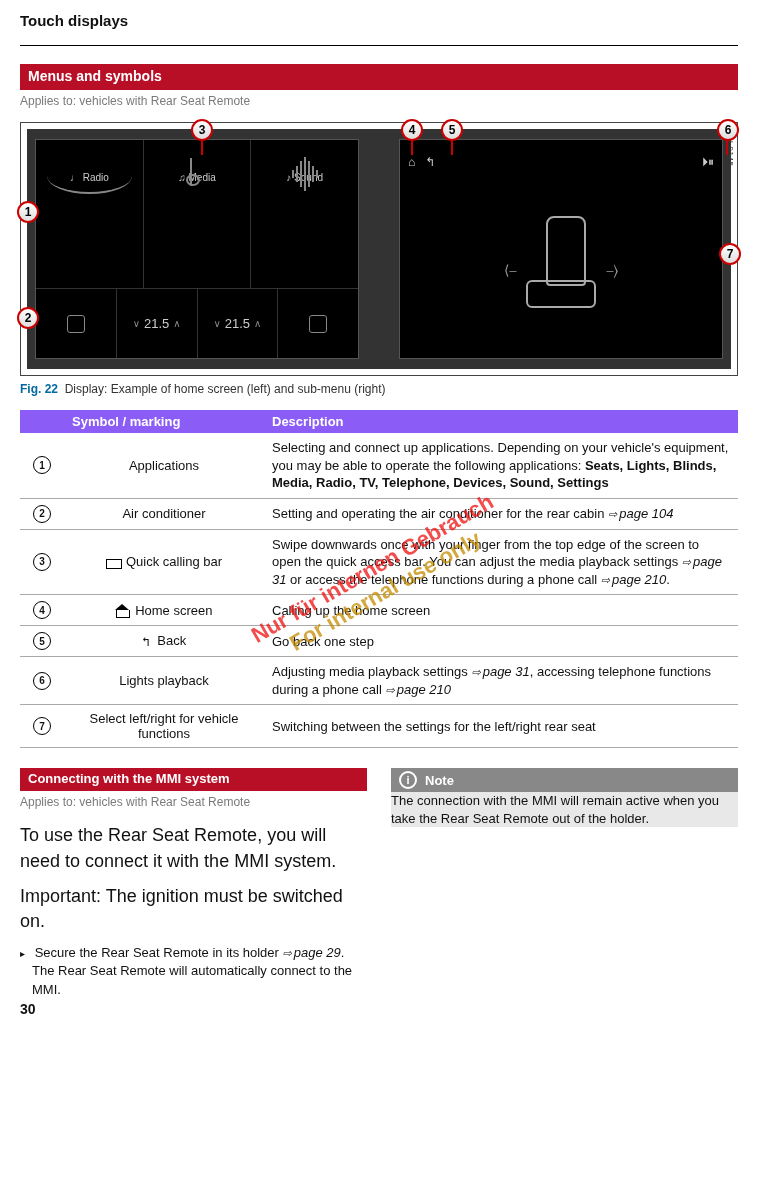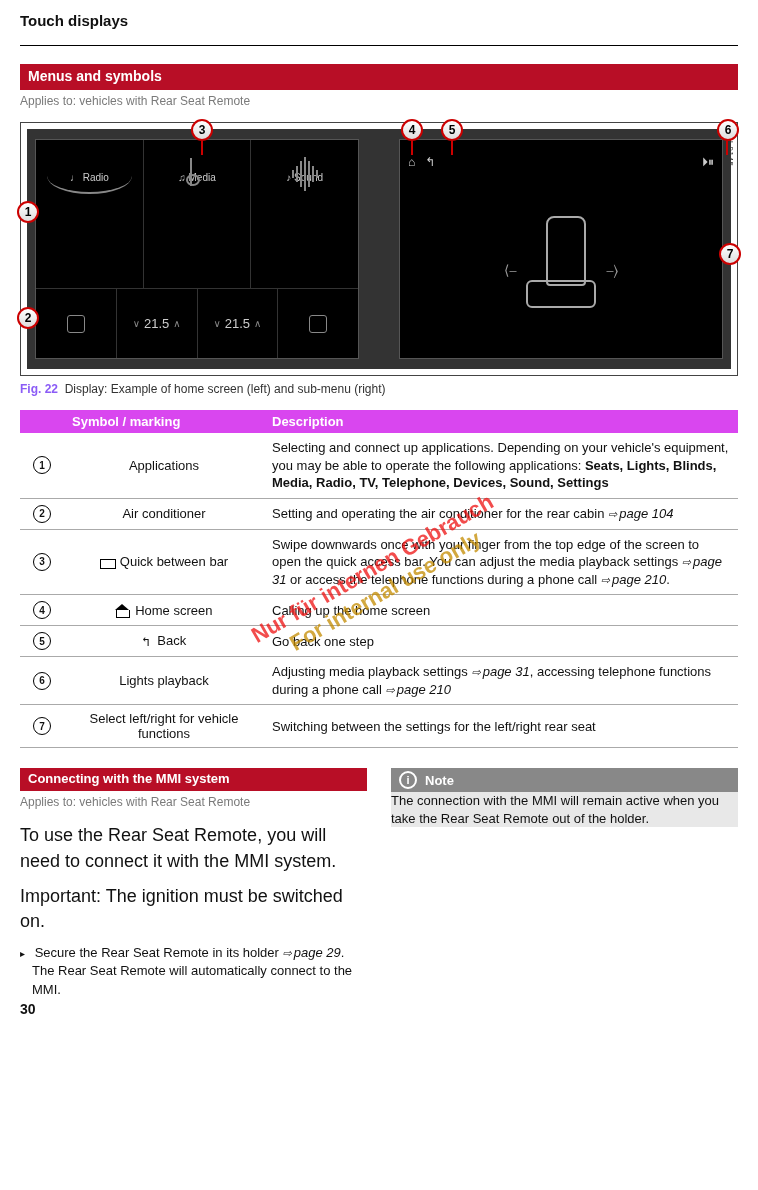--- a/index.html
+++ b/index.html
@@ -126,30 +126,30 @@
     position: absolute; background: #c00; z-index: 4;
   }
   .bracket-v {
     position:absolute; width:8px; border-left:2px solid #c00; border-top:2px solid #c00; border-bottom:2px solid #c00;
   }
   .fig-ref {
     position:absolute; right:2px; top:2px; font-size:8px; letter-spacing:0.5px;
     writing-mode: vertical-rl; color:#333;
   }
   .fig-caption { font-size: 12px; color:#333; margin-bottom: 14px; }
-  .fig-caption b { color:#8b5cf6; }
+  .fig-caption b { color:#0369a1; }
 
   table.desc {
     width: 100%;
     border-collapse: collapse;
     font-size: 13px;
     margin-bottom: 20px;
   }
   table.desc th {
-    background: #d946ef;
+    background: #8b5cf6;
     color: #fff;
     text-align: left;
     padding: 4px 8px;
     font-weight: bold;
   }
   table.desc td {
     border-bottom: 1px solid #aaa;
     padding: 6px 8px;
     vertical-align: middle;
   }
@@ -346,21 +346,21 @@
       <td class="num"><span class="circ-num">2</span></td>
       <td class="sym">Air conditioner</td>
       <td class="desc-content">
         <span>Setting and operating the air conditioner for the rear cabin </span><span class="ref-arrow pg-ref">page 104</span>
       </td>
     </tr>
 
     <tr>
       <td class="num"><span class="circ-num">3</span></td>
       <td class="sym">
-        <span class="tbl-icon icon-rect"></span><span>Quick between bar</span>
+        <span class="tbl-icon icon-rect"></span><span>Quick calling bar</span>
       </td>
       <td class="desc-content">
         <span>Swipe downwards once with your finger from the top edge of the screen to open the quick access bar. You can adjust the media playback settings </span><span class="ref-arrow pg-ref">page 31</span><span> or access the telephone functions during a phone call </span><span class="ref-arrow pg-ref">page 210</span><span>.</span>
       </td>
     </tr>
 
     <tr>
       <td class="num"><span class="circ-num">4</span></td>
       <td class="sym">
         <span class="tbl-icon icon-home"></span> <span>Home screen</span>

